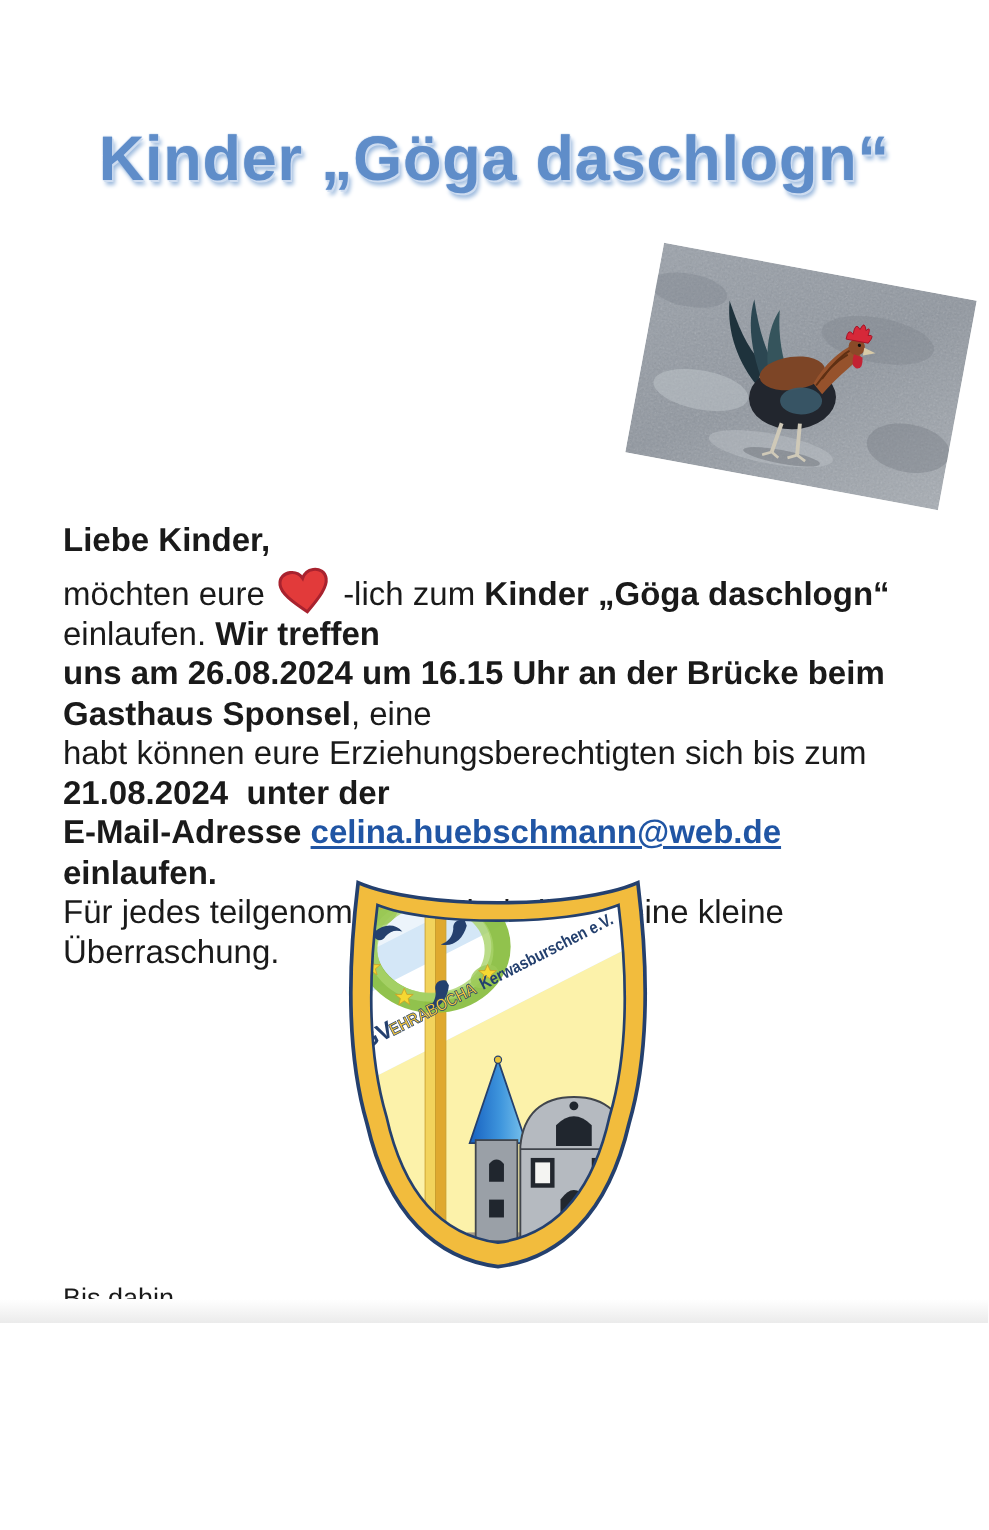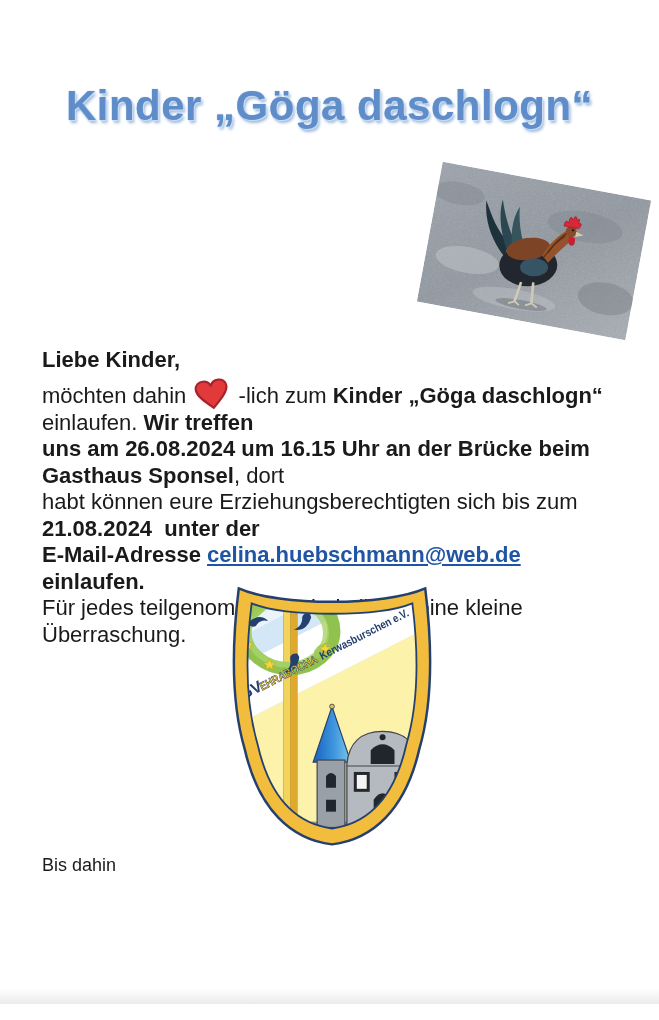--- a/index.html
+++ b/index.html
@@ -1,17 +1,17 @@
 <!DOCTYPE html>
 <html><head>
 <meta charset="utf-8">
 <style>
   html,body { margin:0; padding:0; background:#ffffff; }
   .page {
-    position:relative; width:659px; height:1004px; background:#ffffff;
+    position:relative; width:659px; height:882px; background:#ffffff;
     overflow:hidden; font-family:"Liberation Sans", sans-serif; color:#1a1a1a;
   }
   .title {
     position:absolute; top:82px; left:0; width:100%; margin:0;
     text-align:center; font-size:42px; font-weight:bold; letter-spacing:0.5px;
     color:#5f8dc9;
     text-shadow:1px 1px 0 #cddcf0, 2px 3px 3px #9cbade, 0 0 1px #7fa5d6;
   }
   .photo {
     position:absolute; left:428px; top:180px; width:212px; height:142px;
@@ -80,24 +80,24 @@
         <path d="M144,44.5 l8,2.2 l-8,3 z" fill="#d9cba8"></path>
         <circle cx="140.5" cy="43.5" r="1.1" fill="#0d0d0d"></circle>
         <path d="M99,104 L96,124 M111,102 L113,123" stroke="#cfc9b8" stroke-width="2.6" fill="none"></path>
         <path d="M96,124 l-6,3 M96,124 l5,3 M113,123 l-6,3 M113,123 l6,3" stroke="#cfc9b8" stroke-width="1.8" fill="none"></path>
       </g>
     </svg>
   </div>
 
   <div class="body-block">
     <p class="salutation">Liebe Kinder,</p>
-    <p class="ln"><span>möchten dahin </span><span class="heart"><svg viewBox="0 0 34 30" width="36" height="31">
+    <p class="ln"><span>möchten eure </span><span class="heart"><svg viewBox="0 0 34 30" width="36" height="31">
             <path d="M17,28 C8,20 2,14 2,8.5 C2,4 5.5,1.5 9.5,1.5 C12.8,1.5 15.6,3.4 17,6.2 C18.4,3.4 21.2,1.5 24.5,1.5 C28.5,1.5 32,4 32,8.5 C32,14 26,20 17,28 Z" fill="#e23a3a" stroke="#a8222e" stroke-width="2"></path>
           </svg></span><span> -lich zum </span><span class="b">Kinder „Göga daschlogn“</span><span> einlaufen. </span><span class="b">Wir treffen</span></p>
-    <p class="ln"><span class="b">uns am 26.08.2024 um 16.15 Uhr an der Brücke beim Gasthaus Sponsel</span><span>, dort</span></p>
+    <p class="ln"><span class="b">uns am 26.08.2024 um 16.15 Uhr an der Brücke beim Gasthaus Sponsel</span><span>, eine</span></p>
     <p class="ln"><span>habt können eure Erziehungsberechtigten sich bis zum </span><span class="b">21.08.2024  unter der</span></p>
     <p class="ln"><span class="b">E-Mail-Adresse </span><a class="email">celina.huebschmann@web.de</a><span class="b">  einlaufen.</span></p>
     <p class="ln"><span>Für jedes teilgenommene Kind gibt es eine kleine Überraschung.</span></p>
   </div>
 
   <div class="logo">
     <svg width="248" height="289" viewBox="0 0 250 290">
       <defs>
         <clipPath id="inner">
           <path d="M44,42 C78,56 172,56 206,42 C213,98 211,147 200,184 C188,238 161,264 125,269 C89,264 62,238 50,184 C39,147 37,98 44,42 Z"></path>

